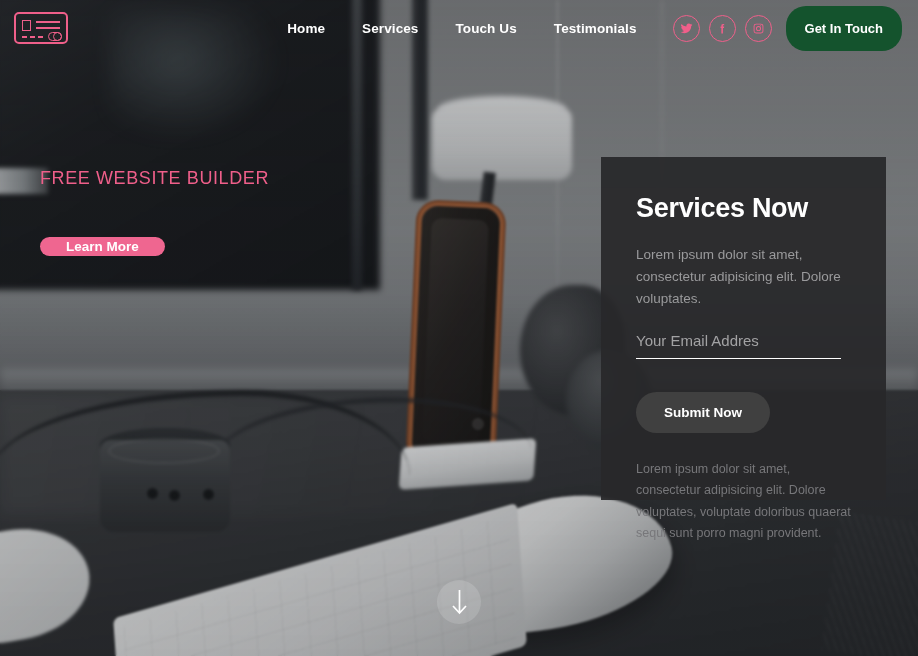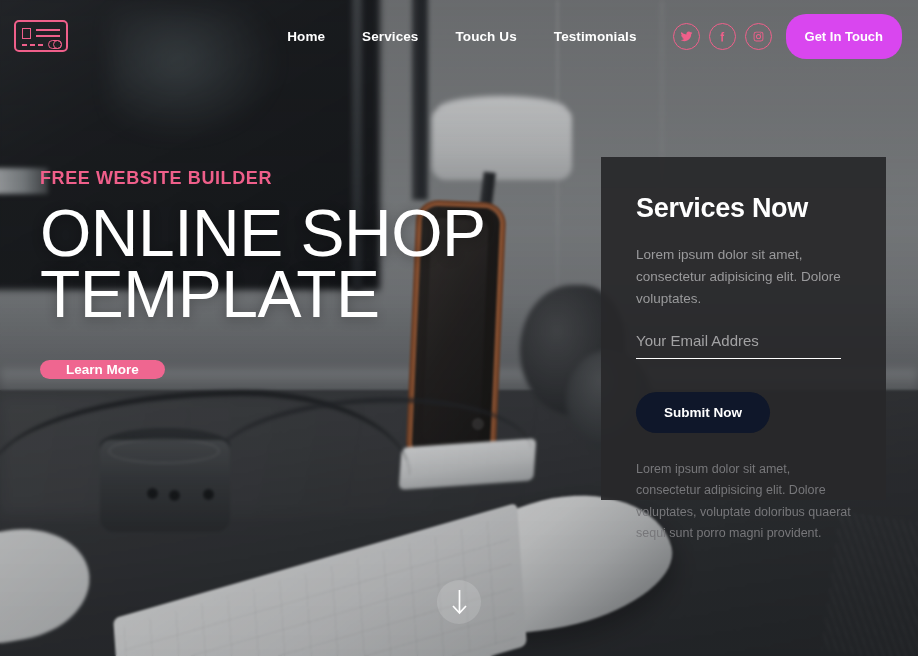--- a/index.html
+++ b/index.html
@@ -224,21 +224,21 @@
     position:absolute; inset:0;
     backdrop-filter:blur(1.2px);
   }
   .bg-tint {
     position:absolute; inset:0;
     background:linear-gradient(180deg, rgba(20,22,25,.30) 0%, rgba(20,22,25,.16) 35%, rgba(15,17,20,.28) 100%);
   }
 
   
   .header {
-    position:absolute; left:0; top:8px; width:918px; height:56px;
+    position:absolute; left:0; top:0; width:918px; height:56px;
     display:flex; align-items:center;
     z-index:30;
   }
   .logo {
     margin-left:14px;
     width:54px; height:32px;
     border:2px solid #ef5f8a;
     border-radius:5px;
     position:relative;
     flex:0 0 auto;
@@ -262,36 +262,36 @@
   }
   .socials { display:flex; align-items:center; gap:9px; margin-left:36px; }
   .soc {
     width:27px; height:27px; border-radius:50%;
     border:1.6px solid #ef5f8a;
     display:flex; align-items:center; justify-content:center;
   }
   .soc svg { width:13px; height:13px; fill:#ef5f8a; }
   .btn-touch {
     margin-left:14px; margin-right:16px;
-    background:#d946ef; color:#fff;
+    background:#14532d; color:#fff;
     border:none; border-radius:20px;
     padding:15px 19px;
     font-size:13px; font-weight:700;
     font-family:"Liberation Sans", sans-serif;
     cursor:pointer; white-space:nowrap;
   }
 
   
   .hero-content {
     position:absolute; left:40px; top:168px;
     z-index:20; width:520px;
   }
   .eyebrow {
     color:#ef5f8a;
-    font-size:18px; font-weight:700;
+    font-size:18px; font-weight:400;
     letter-spacing:.6px;
     margin-bottom:14px;
   }
   .headline {
     color:#ffffff;
     font-size:66px; line-height:.93;
     font-weight:400;
     letter-spacing:-0.5px;
     text-shadow:0 2px 12px rgba(0,0,0,.30);
   }
@@ -339,21 +339,21 @@
     border-bottom:1.6px solid #ffffff;
     color:#ffffff;
     font-size:15px;
     font-family:"Liberation Sans", sans-serif;
     padding:0 0 9px 0;
     outline:none;
   }
   .email-field::placeholder { color:#a2a2a4; }
   .btn-submit {
     margin-top:33px;
-    background:#0f172a; color:#fff;
+    background:#404040; color:#fff;
     border:none; border-radius:24px;
     padding:13px 28px;
     font-size:13.5px; font-weight:700;
     font-family:"Liberation Sans", sans-serif;
     cursor:pointer;
   }
   .panel .p-foot {
     color:#77777a;
     font-size:12.5px; line-height:1.72;
     margin-top:26px;
@@ -449,24 +449,20 @@
             <path d="M16.5 3h-9A4.5 4.5 0 0 0 3 7.5v9A4.5 4.5 0 0 0 7.5 21h9a4.5 4.5 0 0 0 4.5-4.5v-9A4.5 4.5 0 0 0 16.5 3zm2.8 13.5a2.8 2.8 0 0 1-2.8 2.8h-9a2.8 2.8 0 0 1-2.8-2.8v-9a2.8 2.8 0 0 1 2.8-2.8h9a2.8 2.8 0 0 1 2.8 2.8v9zM12 7.3a4.7 4.7 0 1 0 0 9.4 4.7 4.7 0 0 0 0-9.4zm0 7.7a3 3 0 1 1 0-6 3 3 0 0 1 0 6zm5-8.1a1.1 1.1 0 1 1-2.2 0 1.1 1.1 0 0 1 2.2 0z"></path>
           </svg>
       </div>
     </div>
 
     <button class="btn-touch">Get In Touch</button>
   </div>
 
   <div class="hero-content">
     <div class="eyebrow">FREE WEBSITE BUILDER</div>
-    <div class="headline">
-      <span>ONLINE SHOP</span>
-      <span class="l2">TEMPLATE</span>
-    </div>
     <button class="btn-learn">Learn More</button>
   </div>
 
   <div class="panel">
     <h2>Services Now</h2>
     <div class="p-desc">Lorem ipsum dolor sit amet, consectetur adipisicing elit. Dolore voluptates.</div>
     <input class="email-field" type="text" placeholder="Your Email Addres" style="">
     <br>
     <button class="btn-submit">Submit Now</button>
     <div class="p-foot">Lorem ipsum dolor sit amet, consectetur adipisicing elit. Dolore voluptates, voluptate doloribus quaerat sequi sunt porro magni provident.</div>

